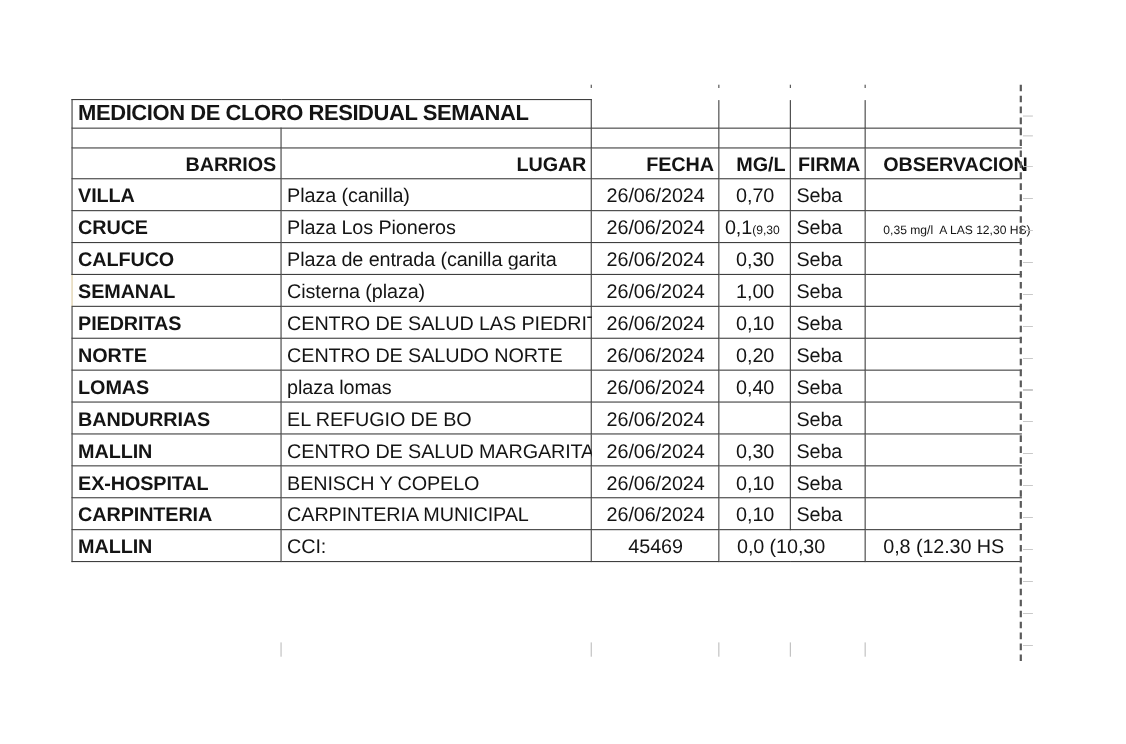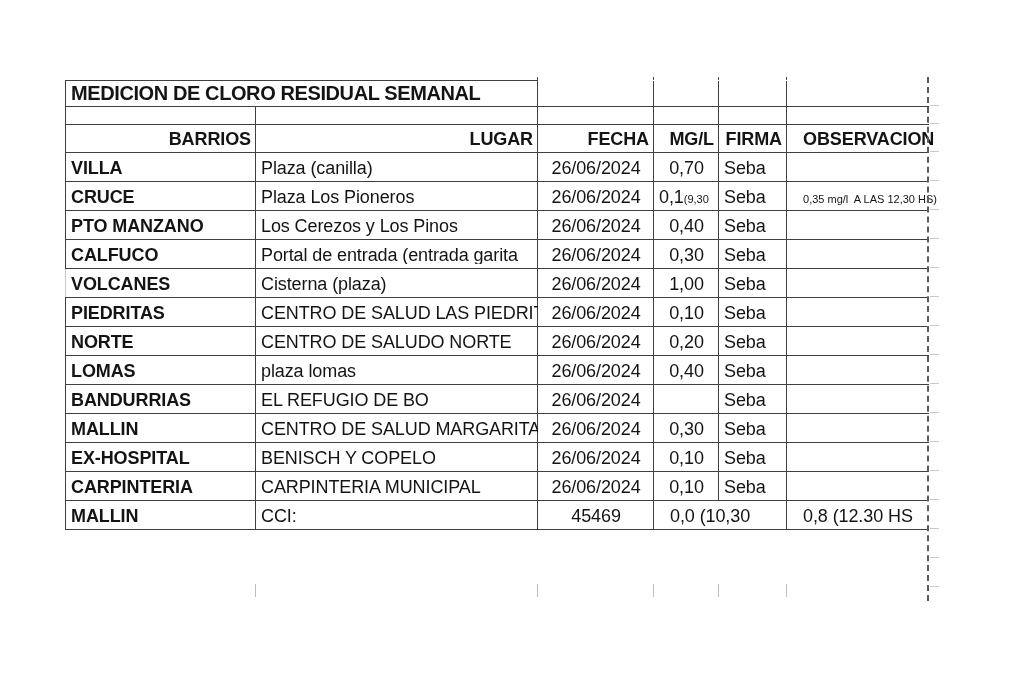--- a/index.html
+++ b/index.html
@@ -1,21 +1,21 @@
 <!DOCTYPE html>
 <html><head>
 <meta charset="utf-8">
 <style>
   html,body{margin:0;padding:0;}
   body{
     width:1024px;height:676px;background:#ffffff;overflow:hidden;position:relative;
     font-family:"Liberation Sans", sans-serif;color:#141414;
   }
   .table-wrap{position:absolute;left:65px;top:80px;}
-  table{border-collapse:collapse;table-layout:fixed;width:863px;}
+  table{border-collapse:collapse;table-layout:fixed;width:863px;margin-top:10px;}
   td,th{
     border:1px solid #3f3f3f;
     font-size:18px;line-height:1;letter-spacing:-0.1px;
     vertical-align:bottom;padding:0 4px 4px 5px;
     overflow:visible;font-weight:normal;text-align:left;color:#141414;
     white-space:nowrap;
   }
   tr.title-row{height:26px;}
   tr.spacer-row{height:18px;}
   tr.header-row{height:28px;}
@@ -95,42 +95,34 @@
 
   <tr class="data-row">
     <td class="b">CRUCE</td>
     <td>Plaza Los Pioneros</td>
     <td class="num">26/06/2024</td>
     <td><span>0,1</span><span class="small">(9,30</span></td>
     <td>Seba</td>
     <td class="no-right"><span class="small">0,35 mg/l  A LAS 12,30 HS)</span></td>
   </tr>
 
-  <tr class="data-row">
-    <td class="b">PTO MANZANO</td>
-    <td>Los Cerezos y Los Pinos</td>
-    <td class="num">26/06/2024</td>
-    <td class="num">0,40</td>
-    <td>Seba</td>
-    <td class="no-right"></td>
-  </tr>
 
   <tr class="data-row">
     <td class="b">CALFUCO</td>
     <td>
-            <span class="clip">Portal de entrada (entrada garita</span>
+            <span class="clip">Plaza de entrada (canilla garita</span>
           </td>
     <td class="num">26/06/2024</td>
     <td class="num">0,30</td>
     <td>Seba</td>
     <td class="no-right"></td>
   </tr>
 
   <tr class="data-row accent">
-    <td class="b">VOLCANES</td>
+    <td class="b">SEMANAL</td>
     <td>Cisterna (plaza)</td>
     <td class="num">26/06/2024</td>
     <td class="num">1,00</td>
     <td>Seba</td>
     <td class="no-right"></td>
   </tr>
 
   <tr class="data-row">
     <td class="b">PIEDRITAS</td>
     <td>

